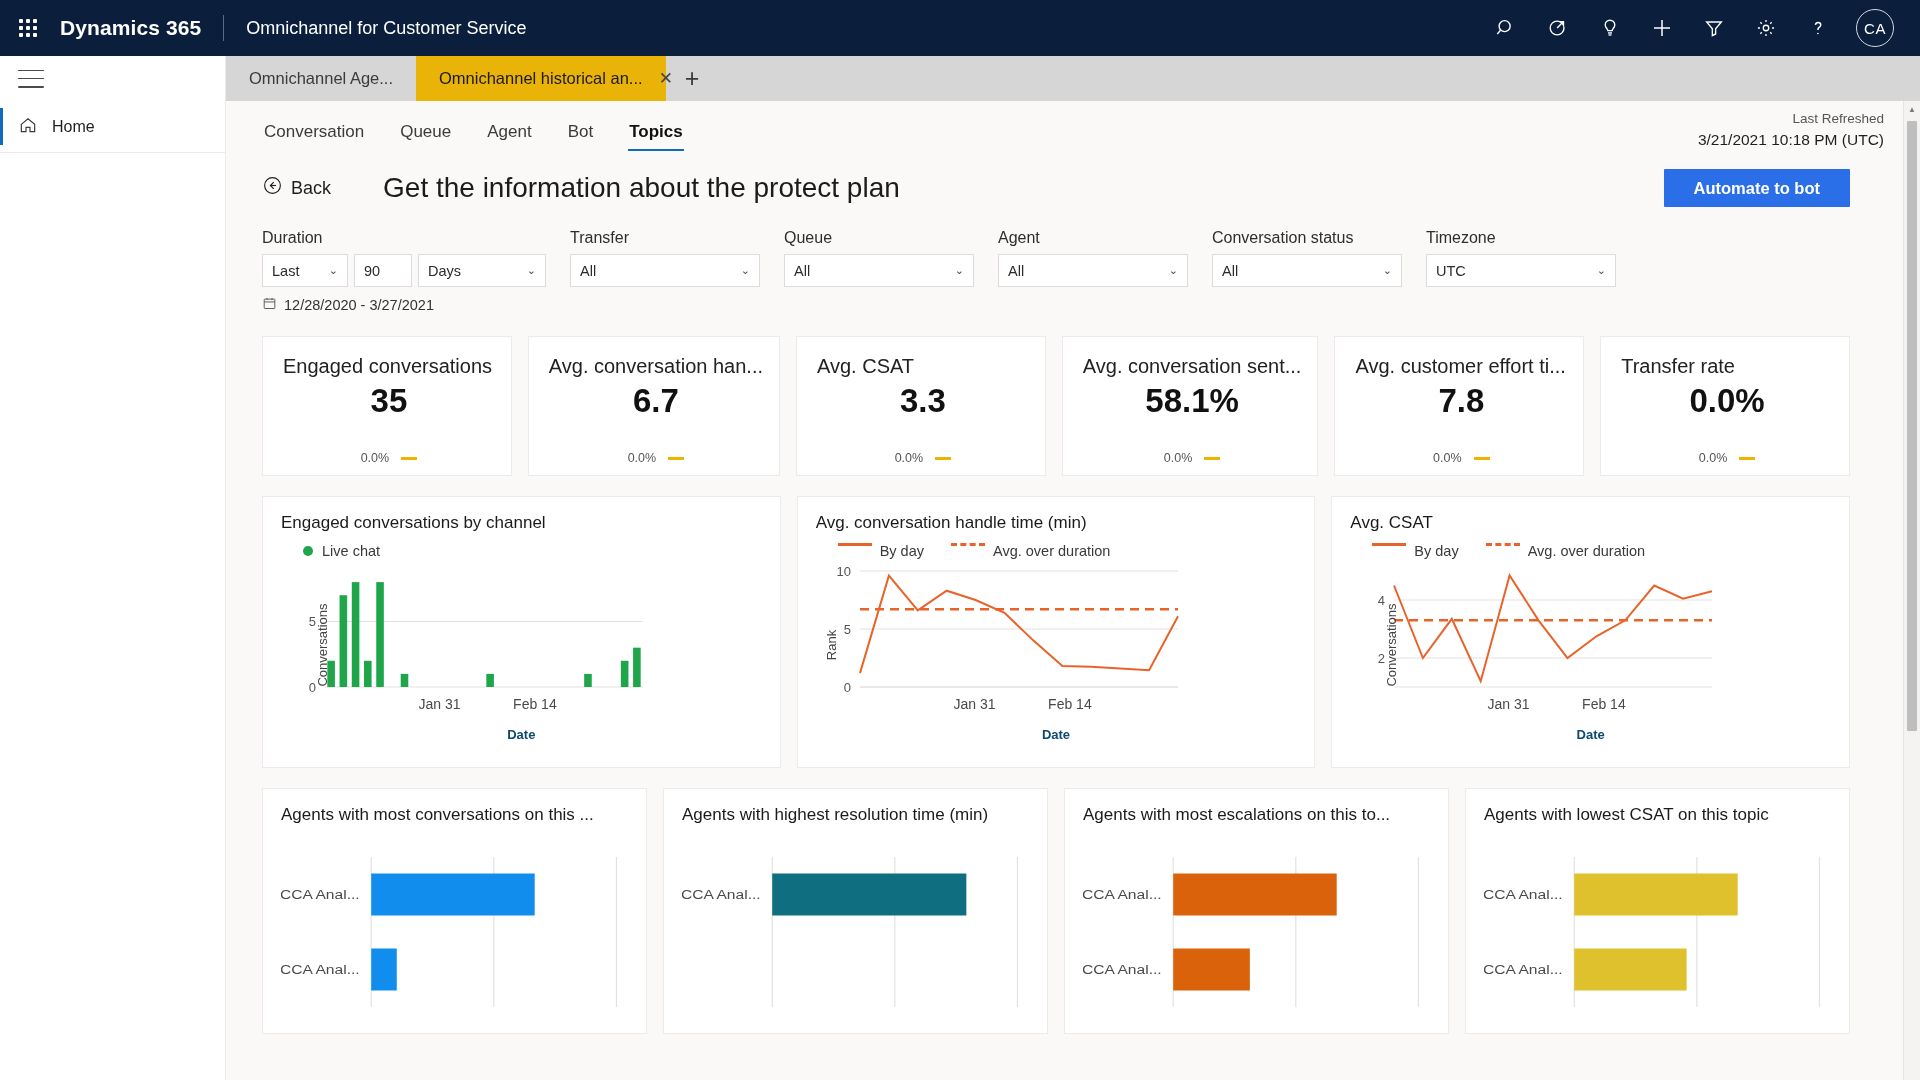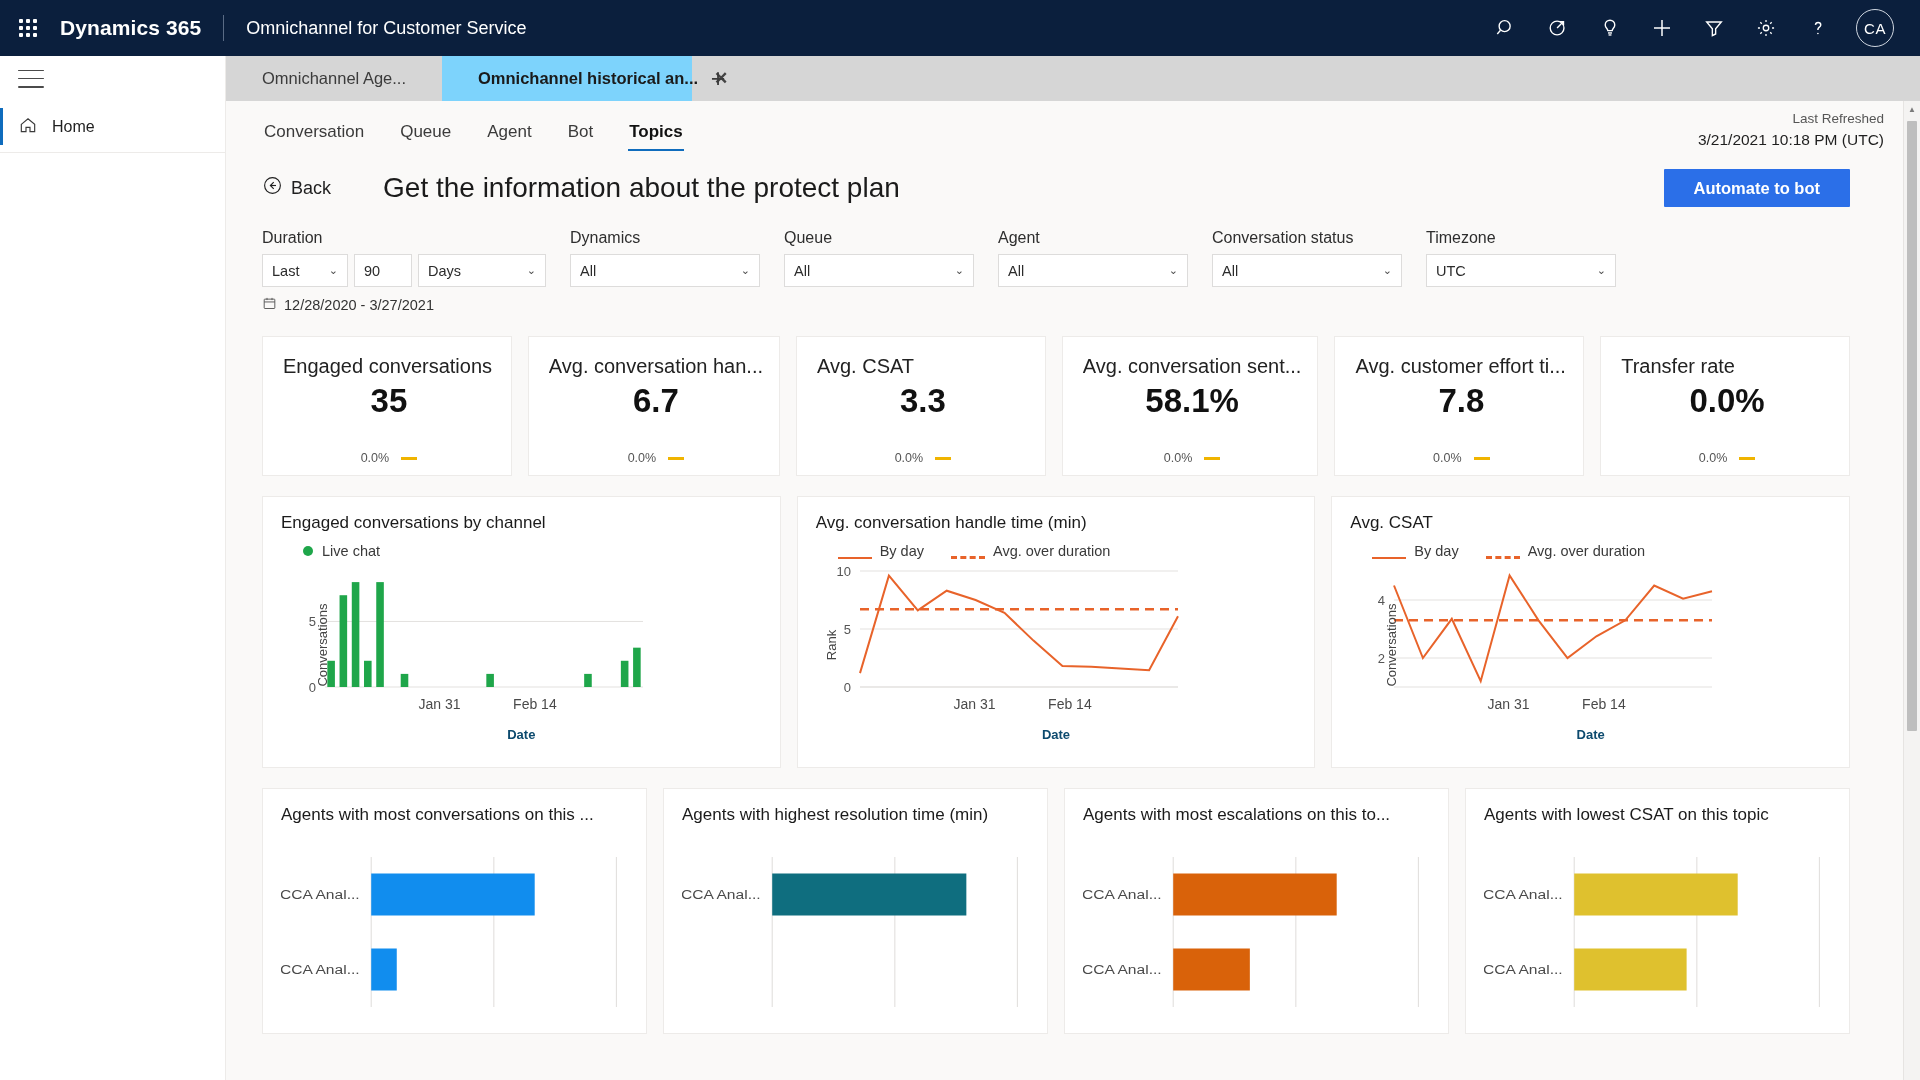--- a/index.html
+++ b/index.html
@@ -36,25 +36,25 @@
   .tabstrip {
     height: 45px; background: #D6D6D6; display: flex; align-items: stretch;
   }
   .hamburger-cell {
     width: 226px; background: #FFFFFF; display: flex; align-items: center; padding-left: 18px;
     border-right: 1px solid #EDEBE9;
   }
   .hamburger { width: 26px; height: 18px; display: flex; flex-direction: column; justify-content: space-between; cursor: pointer; }
   .hamburger i { height: 1.6px; background: #4b4b4b; display: block; border-radius: 1px; }
   .tab {
-    display: flex; align-items: center; padding: 0 36px; font-size: 16.5px; color: #2b2b2b;
+    display: flex; align-items: center; padding: 0 23px; font-size: 16.5px; color: #2b2b2b;
     cursor: pointer; max-width: 250px; white-space: nowrap;
   }
   .tab.inactive { background: #D6D6D6; color: #3b3b3b; }
-  .tab.active { background: #7dd3fc; color: #1a1a1a; font-weight: 700; }
+  .tab.active { background: #eab308; color: #1a1a1a; font-weight: 400; }
   .tab-close { margin-left: 16px; font-size: 17px; color: #444; line-height: 1; }
   .tab-add {
     width: 52px; display: flex; align-items: center; justify-content: center;
     font-size: 25px; color: #3b3b3b; cursor: pointer; font-weight: 300;
   }
 
   
   .body { display: flex; height: calc(1080px - 56px - 45px); }
 
   
@@ -130,21 +130,21 @@
   .card { background: #FFFFFF; border: 1px solid #EDEBE9; flex: 1; padding: 16px 18px 10px 18px; }
   .card-title { font-size: 17px; color: #1b1b1b; margin-bottom: 10px; }
   .card.tall { height: 272px; }
   .card.bottom { height: 246px; }
   .legend { display: flex; align-items: center; gap: 9px; font-size: 14.5px; color: #3a3a3a; margin: 4px 0 2px 22px; }
   .legend-dot { width: 10px; height: 10px; border-radius: 50%; background: #1FA64A; display: inline-block; }
   .legend-line { width: 34px; height: 2.5px; background: #E8632A; display: inline-block; }
   .legend-dash {
     width: 34px; height: 0; border-top: 3px dashed #E8632A; display: inline-block;
   }
-  .legend-item { display: flex; align-items: flex-end; gap: 8px; margin-right: 18px; }
+  .legend-item { display: flex; align-items: flex-start; gap: 8px; margin-right: 18px; }
 
   .chartbox { position: relative; width: 100%; }
   .ylabel {
     position: absolute; left: 0; top: 50%; transform: translateY(-50%) rotate(-90deg);
     transform-origin: center; font-size: 13px; color: #444; white-space: nowrap;
   }
   .xlabel { text-align: center; font-size: 13px; color: #0c4a6e; font-weight: 700; margin-top: -2px; }
   svg.plot { display: block; }
   .tick { font-size: 13px; fill: #555; font-family: "Liberation Sans", sans-serif; }
   .xtick { font-size: 14px; fill: #4a4a4a; font-family: "Liberation Sans", sans-serif; }
@@ -315,21 +315,21 @@
                     <line x1="3.5" y1="9.5" x2="20.5" y2="9.5"></line>
                   <line x1="8" y1="3" x2="8" y2="6.5"></line>
                     <line x1="16" y1="3" x2="16" y2="6.5"></line>
                 </svg>
               </span>
               <span>12/28/2020 - 3/27/2021</span>
             </div>
           </div>
 
           <div class="filter-group">
-            <div class="filter-label">Dynamics</div>
+            <div class="filter-label">Transfer</div>
             <div class="sel w-std">
               <span>All</span>
               <span class="chev">⌄</span>
             </div>
           </div>
 
           <div class="filter-group">
             <div class="filter-label">Queue</div>
             <div class="sel w-std">
               <span>All</span>

